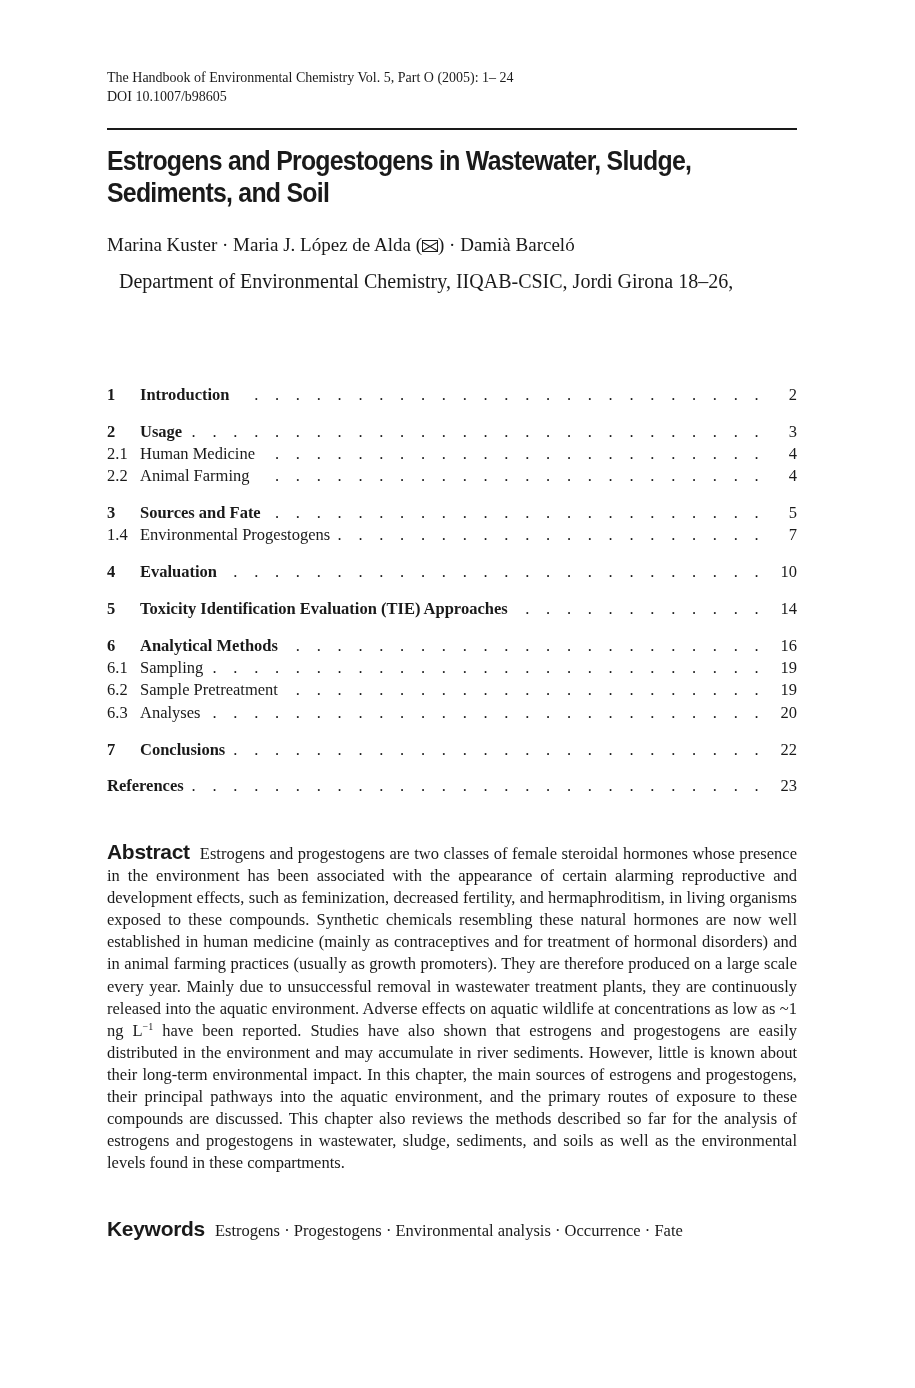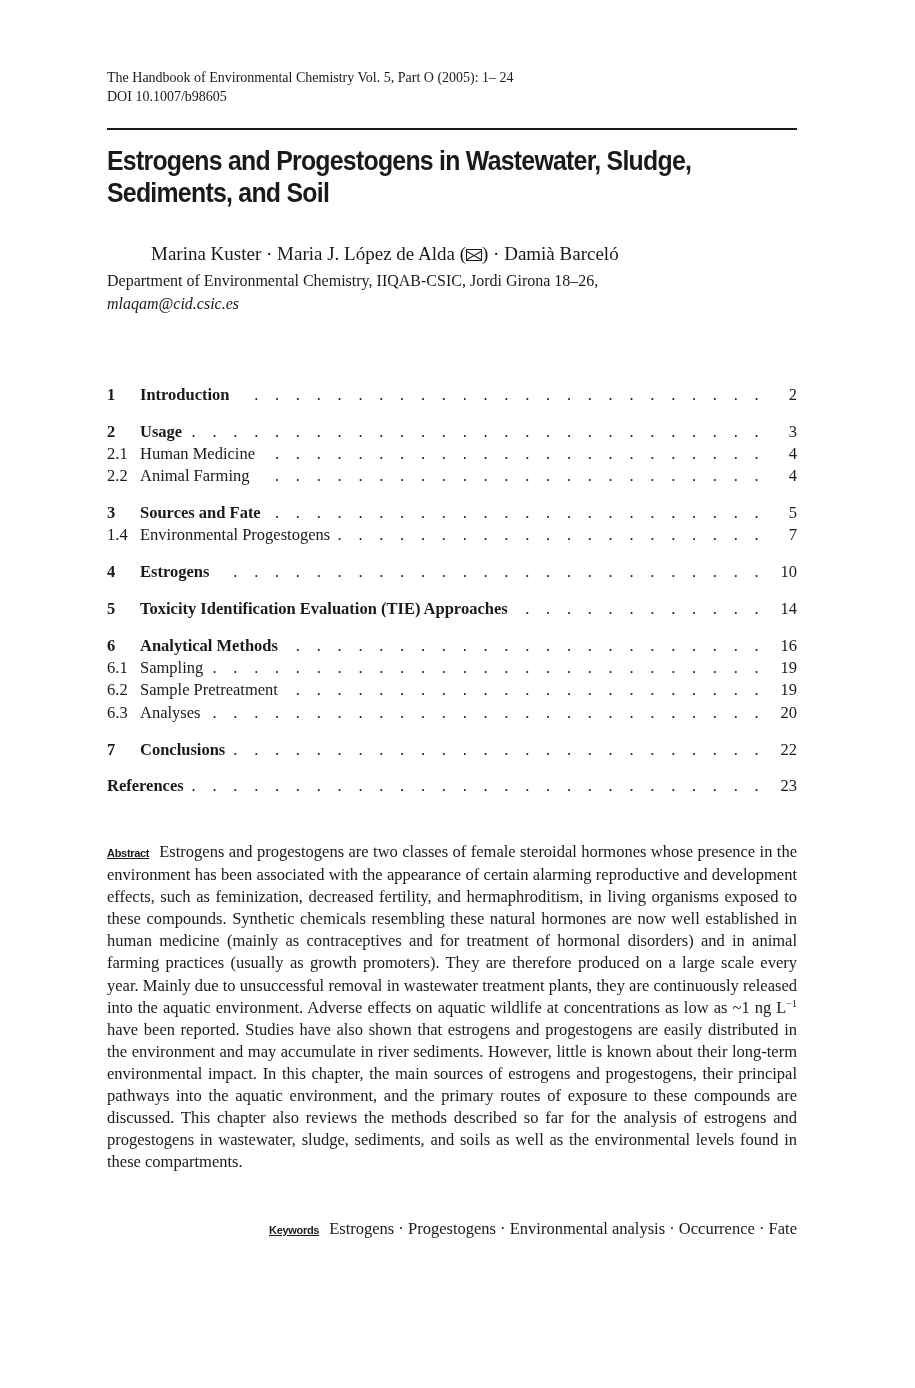--- a/index.html
+++ b/index.html
@@ -8,51 +8,51 @@
   .page { position: absolute; left: 107px; top: 0; width: 690px; }
 
   .header { position: absolute; top: 68px; left: 0; width: 690px;
             font-family: Liberation Serif, serif; font-size: 14px; line-height: 19px; }
   .header-rule { position: absolute; top: 128px; left: 0; width: 690px; height: 1.5px; background: #1a1a1a; }
 
   .title { position: absolute; top: 145px; left: 0; width: 690px;
            font-family: "Liberation Sans", sans-serif; font-weight: bold; font-size: 27px;
            line-height: 32px; letter-spacing: -0.8px; transform: scaleX(0.92); transform-origin: left top; }
 
-  .authors { position: absolute; top: 242px; left: 0; font-family: "Liberation Serif", serif;
-             font-size: 19px; line-height: 24px; margin-left: 44px; }
+  .authors { position: absolute; top: 233px; left: 0; font-family: "Liberation Serif", serif;
+             font-size: 19px; line-height: 24px; }
   .mail-icon { display: inline-block; width: 16px; height: 12px; border: 1.2px solid #1a1a1a;
                position: relative; vertical-align: -1px; box-sizing: border-box; }
   .mail-icon::before, .mail-icon::after { content: ""; position: absolute; left: -1px; right: -1px; top: 5px;
                height: 1px; background: #1a1a1a; }
   .mail-icon::before { transform: rotate(30deg); }
   .mail-icon::after { transform: rotate(-30deg); }
 
-  .affil { position: absolute; top: 270px; left: 0; font-family: "Liberation Serif", serif;
-           font-size: 16px; line-height: 22.5px; }
+  .affil { position: absolute; top: 270px; left: 12px; font-family: "Liberation Serif", serif;
+           font-size: 20px; line-height: 22.5px; }
   .affil .email { font-style: italic; }
 
   .toc { position: absolute; top: 384px; left: 0; width: 690px;
          font-family: "Liberation Serif", serif; font-size: 16.5px; }
   .toc-row { display: flex; align-items: baseline; height: 22.3px; line-height: 22.3px; }
   .toc-row.gap { margin-top: 14.5px; }
   .toc-num { width: 33px; flex: none; }
   .toc-label { flex: none; white-space: nowrap; }
   .toc-row.bold .toc-num, .toc-row.bold .toc-label { font-weight: bold; }
   .toc-dots { flex: 1; overflow: hidden; white-space: nowrap; margin: 0 8px 0 8px; letter-spacing: 6.3px;
               color: #1a1a1a; text-align: right; direction: rtl; }
   .toc-page { width: 24px; flex: none; text-align: right; }
 
   .abstract { position: absolute; top: 841px; left: 0; width: 690px;
               font-family: "Liberation Serif", serif; font-size: 16.5px; line-height: 22.1px;
               text-align: justify; }
   .abstract .lbl, .keywords .lbl { font-family: "Liberation Sans", sans-serif; font-weight: bold;
-              font-size: 11px; margin-right: 10px; letter-spacing: -0.3px; text-decoration: underline; }
+              font-size: 21px; margin-right: 10px; letter-spacing: -0.3px; }
   .keywords { position: absolute; top: 1218px; left: 0; width: 690px;
-              font-family: "Liberation Serif", serif; font-size: 16.5px; line-height: 22px; text-align: right; }
+              font-family: "Liberation Serif", serif; font-size: 16.5px; line-height: 22px; }
   sup { font-size: 10px; line-height: 0; }
 </style>
 </head>
 <body>
 
 <div class="page">
 
   <div class="header">
     <div>The Handbook of Environmental Chemistry Vol. 5, Part O (2005): 1– 24</div>
     <div>DOI 10.1007/b98605</div>
@@ -63,21 +63,20 @@
     <div>Estrogens and Progestogens in Wastewater, Sludge,</div>
     <div>Sediments, and Soil</div>
   </div>
 
   <div class="authors">
     <span>Marina Kuster</span><span> · </span><span>Maria J. López de Alda</span><span> (</span><span class="mail-icon"></span><span>)</span><span> · </span><span>Damià Barceló</span>
   </div>
 
   <div class="affil">
     <div>Department of Environmental Chemistry, IIQAB-CSIC, Jordi Girona 18–26,</div>
-    <div class="email">mlaqam@cid.csic.es</div>
   </div>
 
   <div class="toc">
     <div class="toc-row bold">
       <span class="toc-num">1</span>
       <span class="toc-label">Introduction</span>
       <span class="toc-dots">. . . . . . . . . . . . . . . . . . . . . . . . . . . . . . . . . . . . . . . . . . . . . . . . . . . . . . . . . . . . . . . . . .</span>
       <span class="toc-page">2</span>
     </div>
     <div class="toc-row bold gap">
@@ -105,21 +104,21 @@
       <span class="toc-page">5</span>
     </div>
     <div class="toc-row">
       <span class="toc-num">1.4</span>
       <span class="toc-label">Environmental Progestogens</span>
       <span class="toc-dots">. . . . . . . . . . . . . . . . . . . . . . . . . . . . . . . . . . . . . . . . . . . . . . . . . . . . . . . . . . . . . . . . . .</span>
       <span class="toc-page">7</span>
     </div>
     <div class="toc-row bold gap">
       <span class="toc-num">4</span>
-      <span class="toc-label">Estrogens</span>
+      <span class="toc-label">Evaluation</span>
       <span class="toc-dots">. . . . . . . . . . . . . . . . . . . . . . . . . . . . . . . . . . . . . . . . . . . . . . . . . . . . . . . . . . . . . . . . . .</span>
       <span class="toc-page">10</span>
     </div>
     <div class="toc-row bold gap">
       <span class="toc-num">5</span>
       <span class="toc-label">Toxicity Identification Evaluation (TIE) Approaches</span>
       <span class="toc-dots">. . . . . . . . . . . . . . . . . . . . . . . . . . . . . . . . . . . . . . . . . . . . . . . . . . . . . . . . . . . . . . . . . .</span>
       <span class="toc-page">14</span>
     </div>
     <div class="toc-row bold gap">

